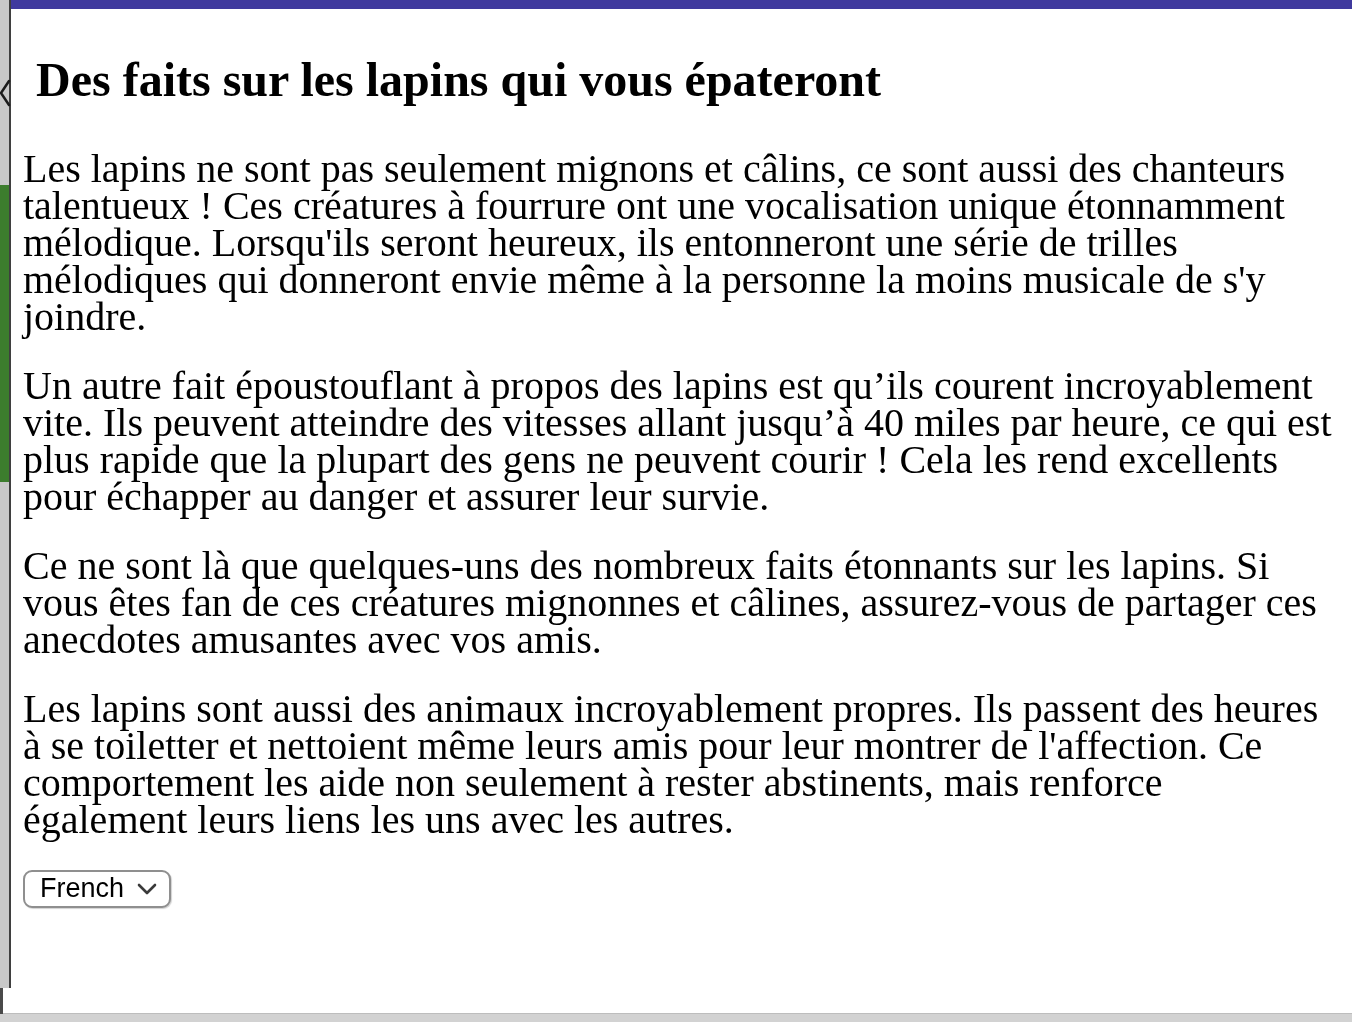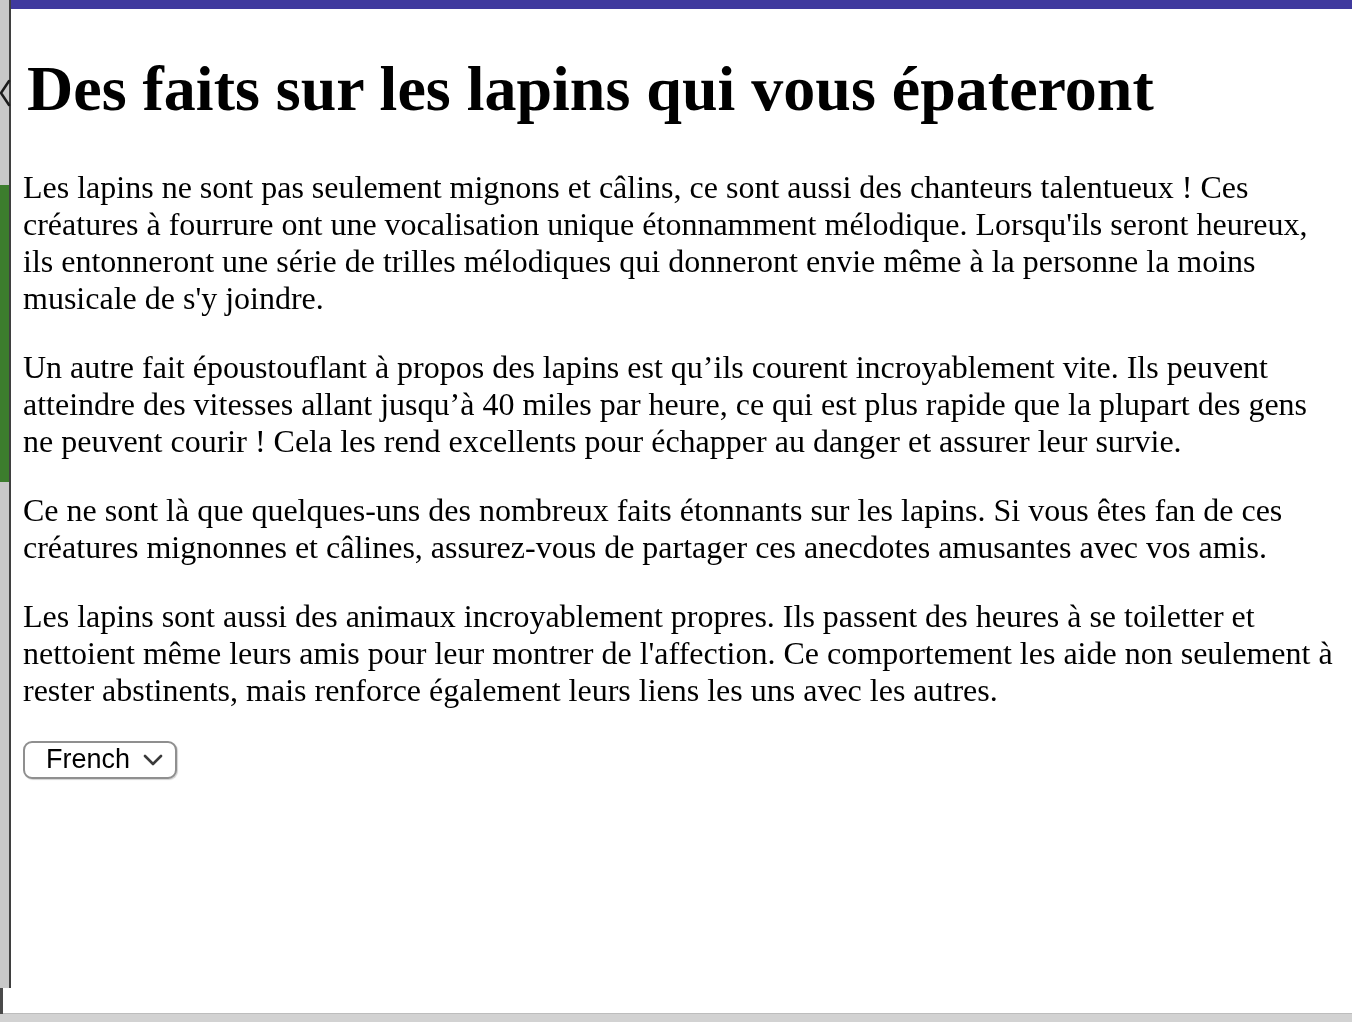--- a/index.html
+++ b/index.html
@@ -70,51 +70,51 @@
   .content {
     position: absolute;
     left: 11px;
     top: 9px;
     right: 0;
     bottom: 8px;
     padding: 0 12px 0 12px;
     z-index: 1;
   }
   h1.page-title {
-    margin: 43px 0 43px 4px;
-    font-size: 64px;
+    margin: 43px 0 43px 13px;
+    font-size: 48px;
     font-weight: bold;
     line-height: 1.15;
     color: #000000;
     letter-spacing: 0;
   }
   p.body-para {
     margin: 32px 0;
-    font-size: 32px;
+    font-size: 40px;
     line-height: 37px;
     color: #000000;
     max-width: 1312px;
   }
   
   .select-wrap {
     position: relative;
     display: inline-block;
     margin-top: 0px;
   }
   select.lang-select {
     -webkit-appearance: none;
     -moz-appearance: none;
     appearance: none;
     font-family: "Liberation Sans", sans-serif;
     font-size: 27px;
     color: #000000;
     background: #ffffff;
     border: 2px solid #8F8F8F;
     border-radius: 9px;
-    padding: 1px 44px 3px 21px;
+    padding: 1px 44px 3px 15px;
     height: 38px;
     box-shadow: 1px 1px 1px rgba(0,0,0,0.18);
     cursor: pointer;
   }
   .select-chevron {
     position: absolute;
     right: 13px;
     top: 12px;
     pointer-events: none;
   }

